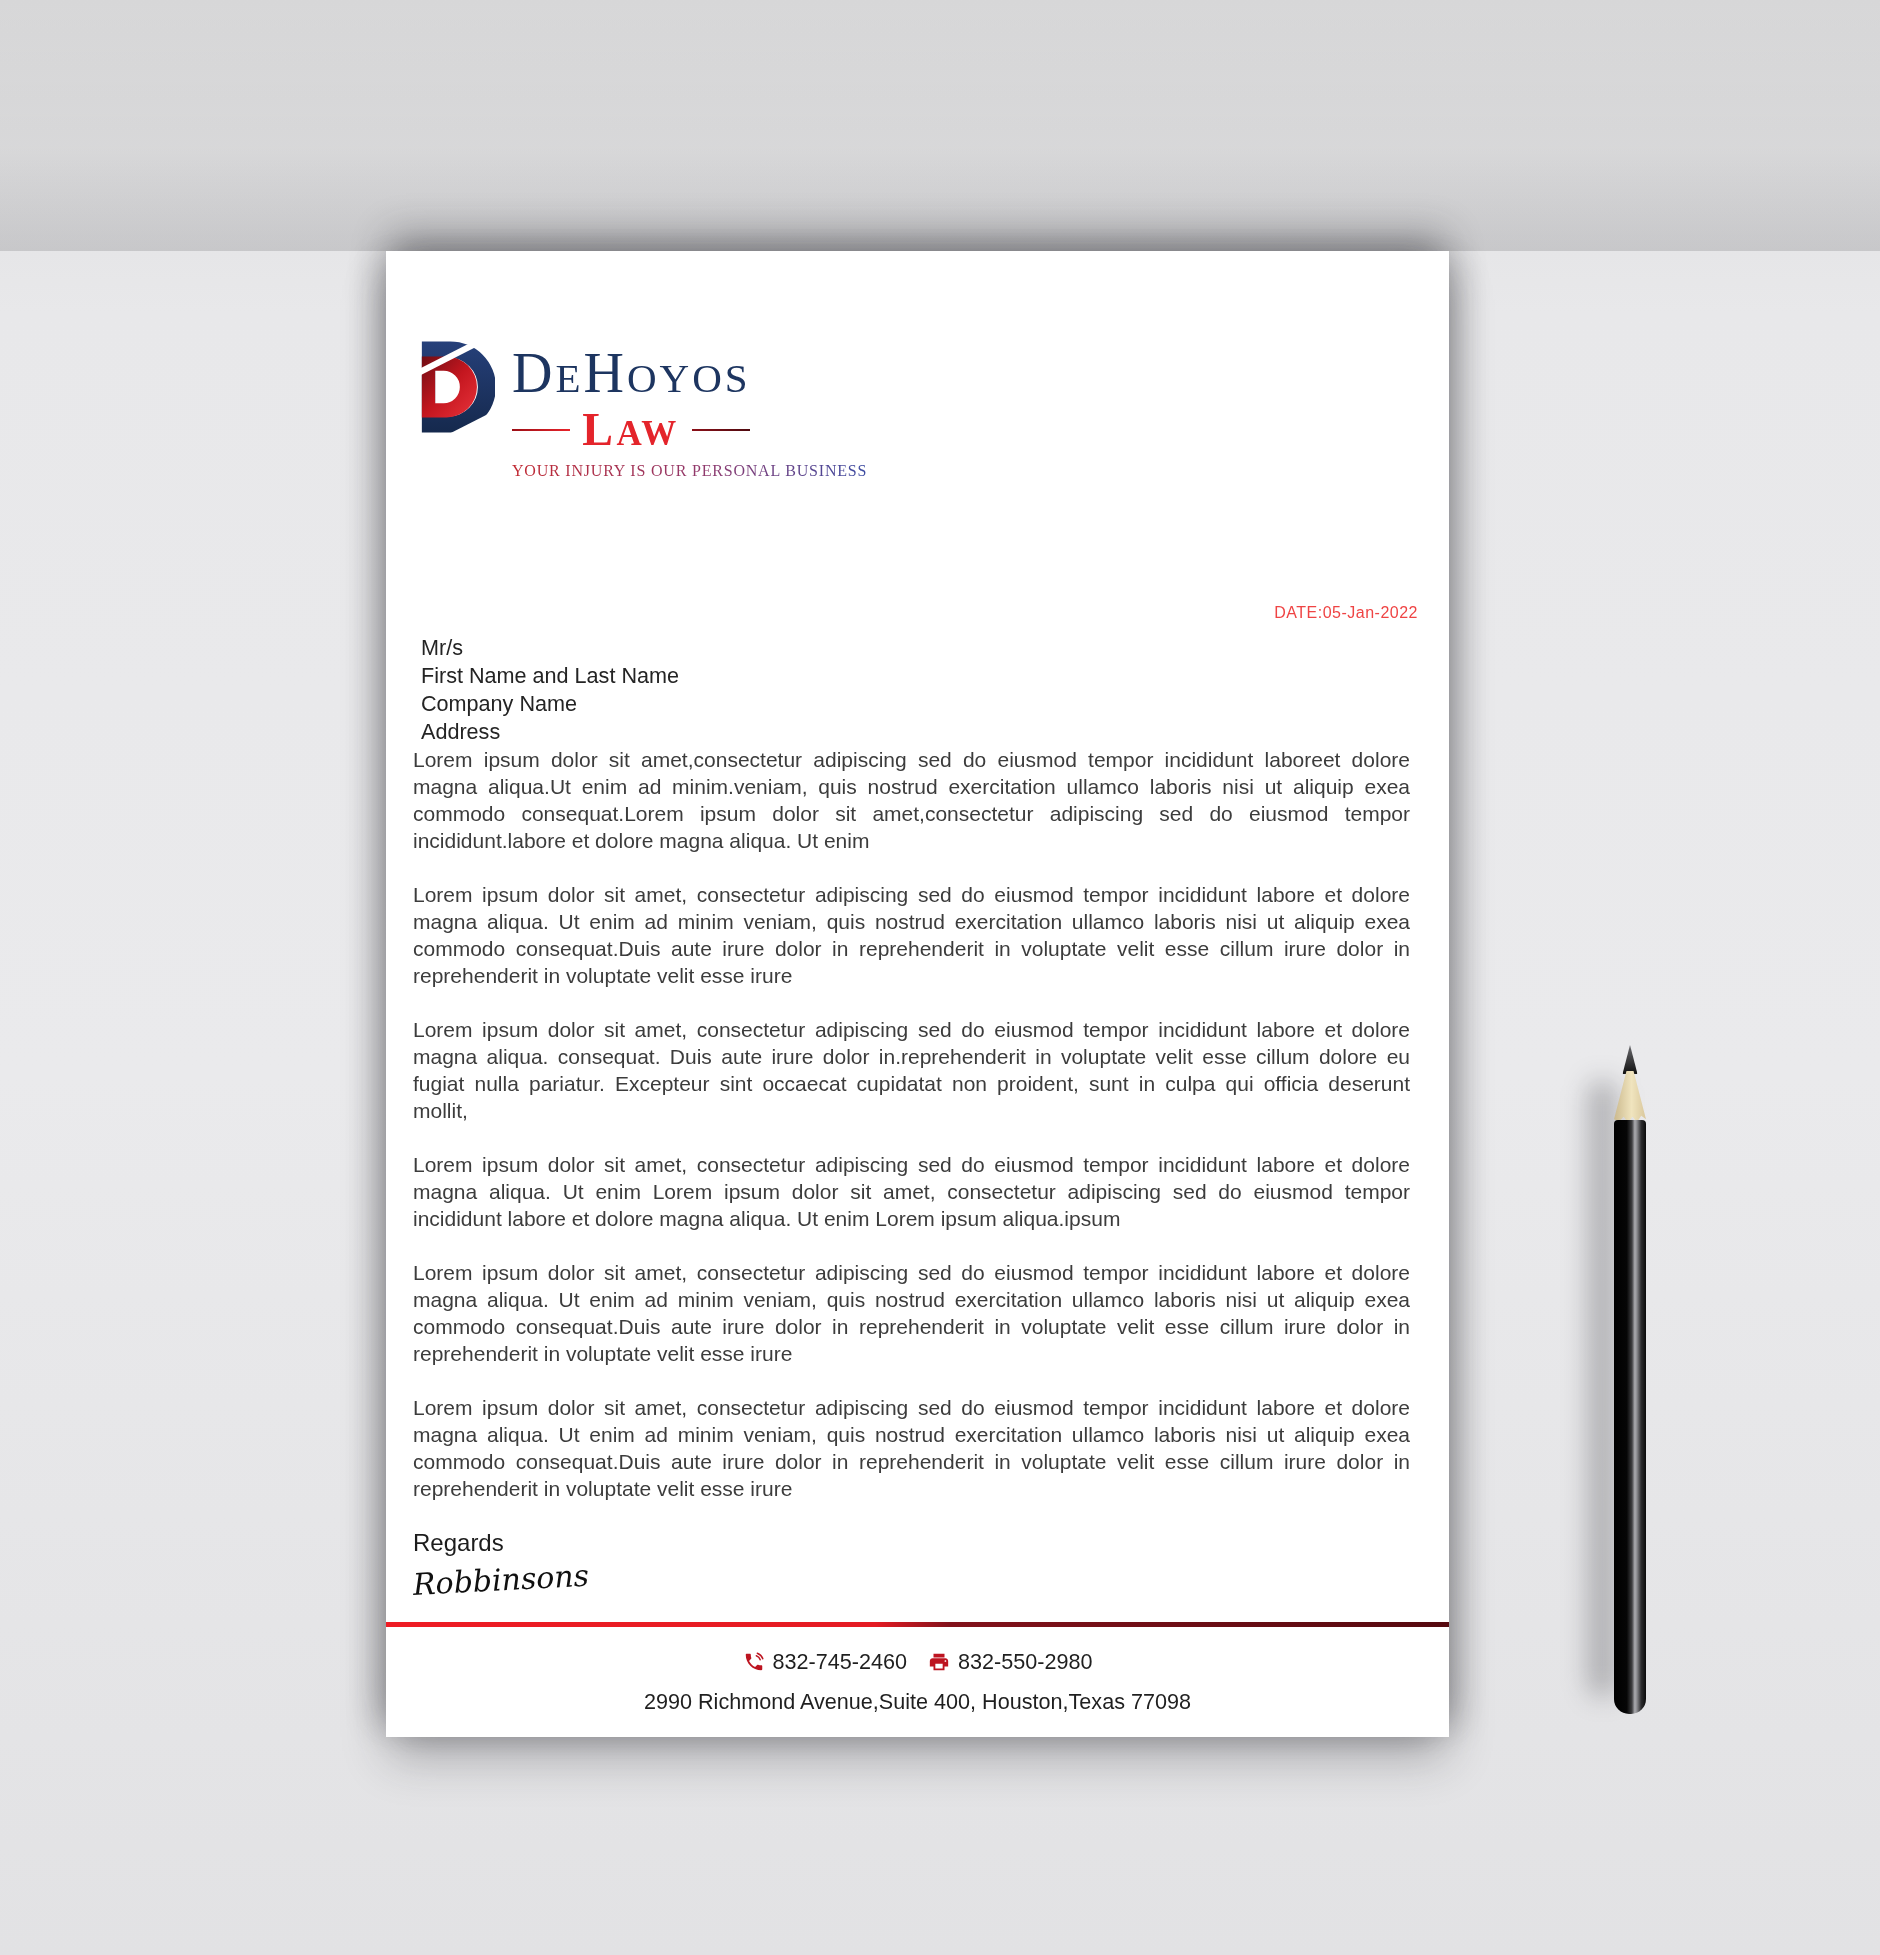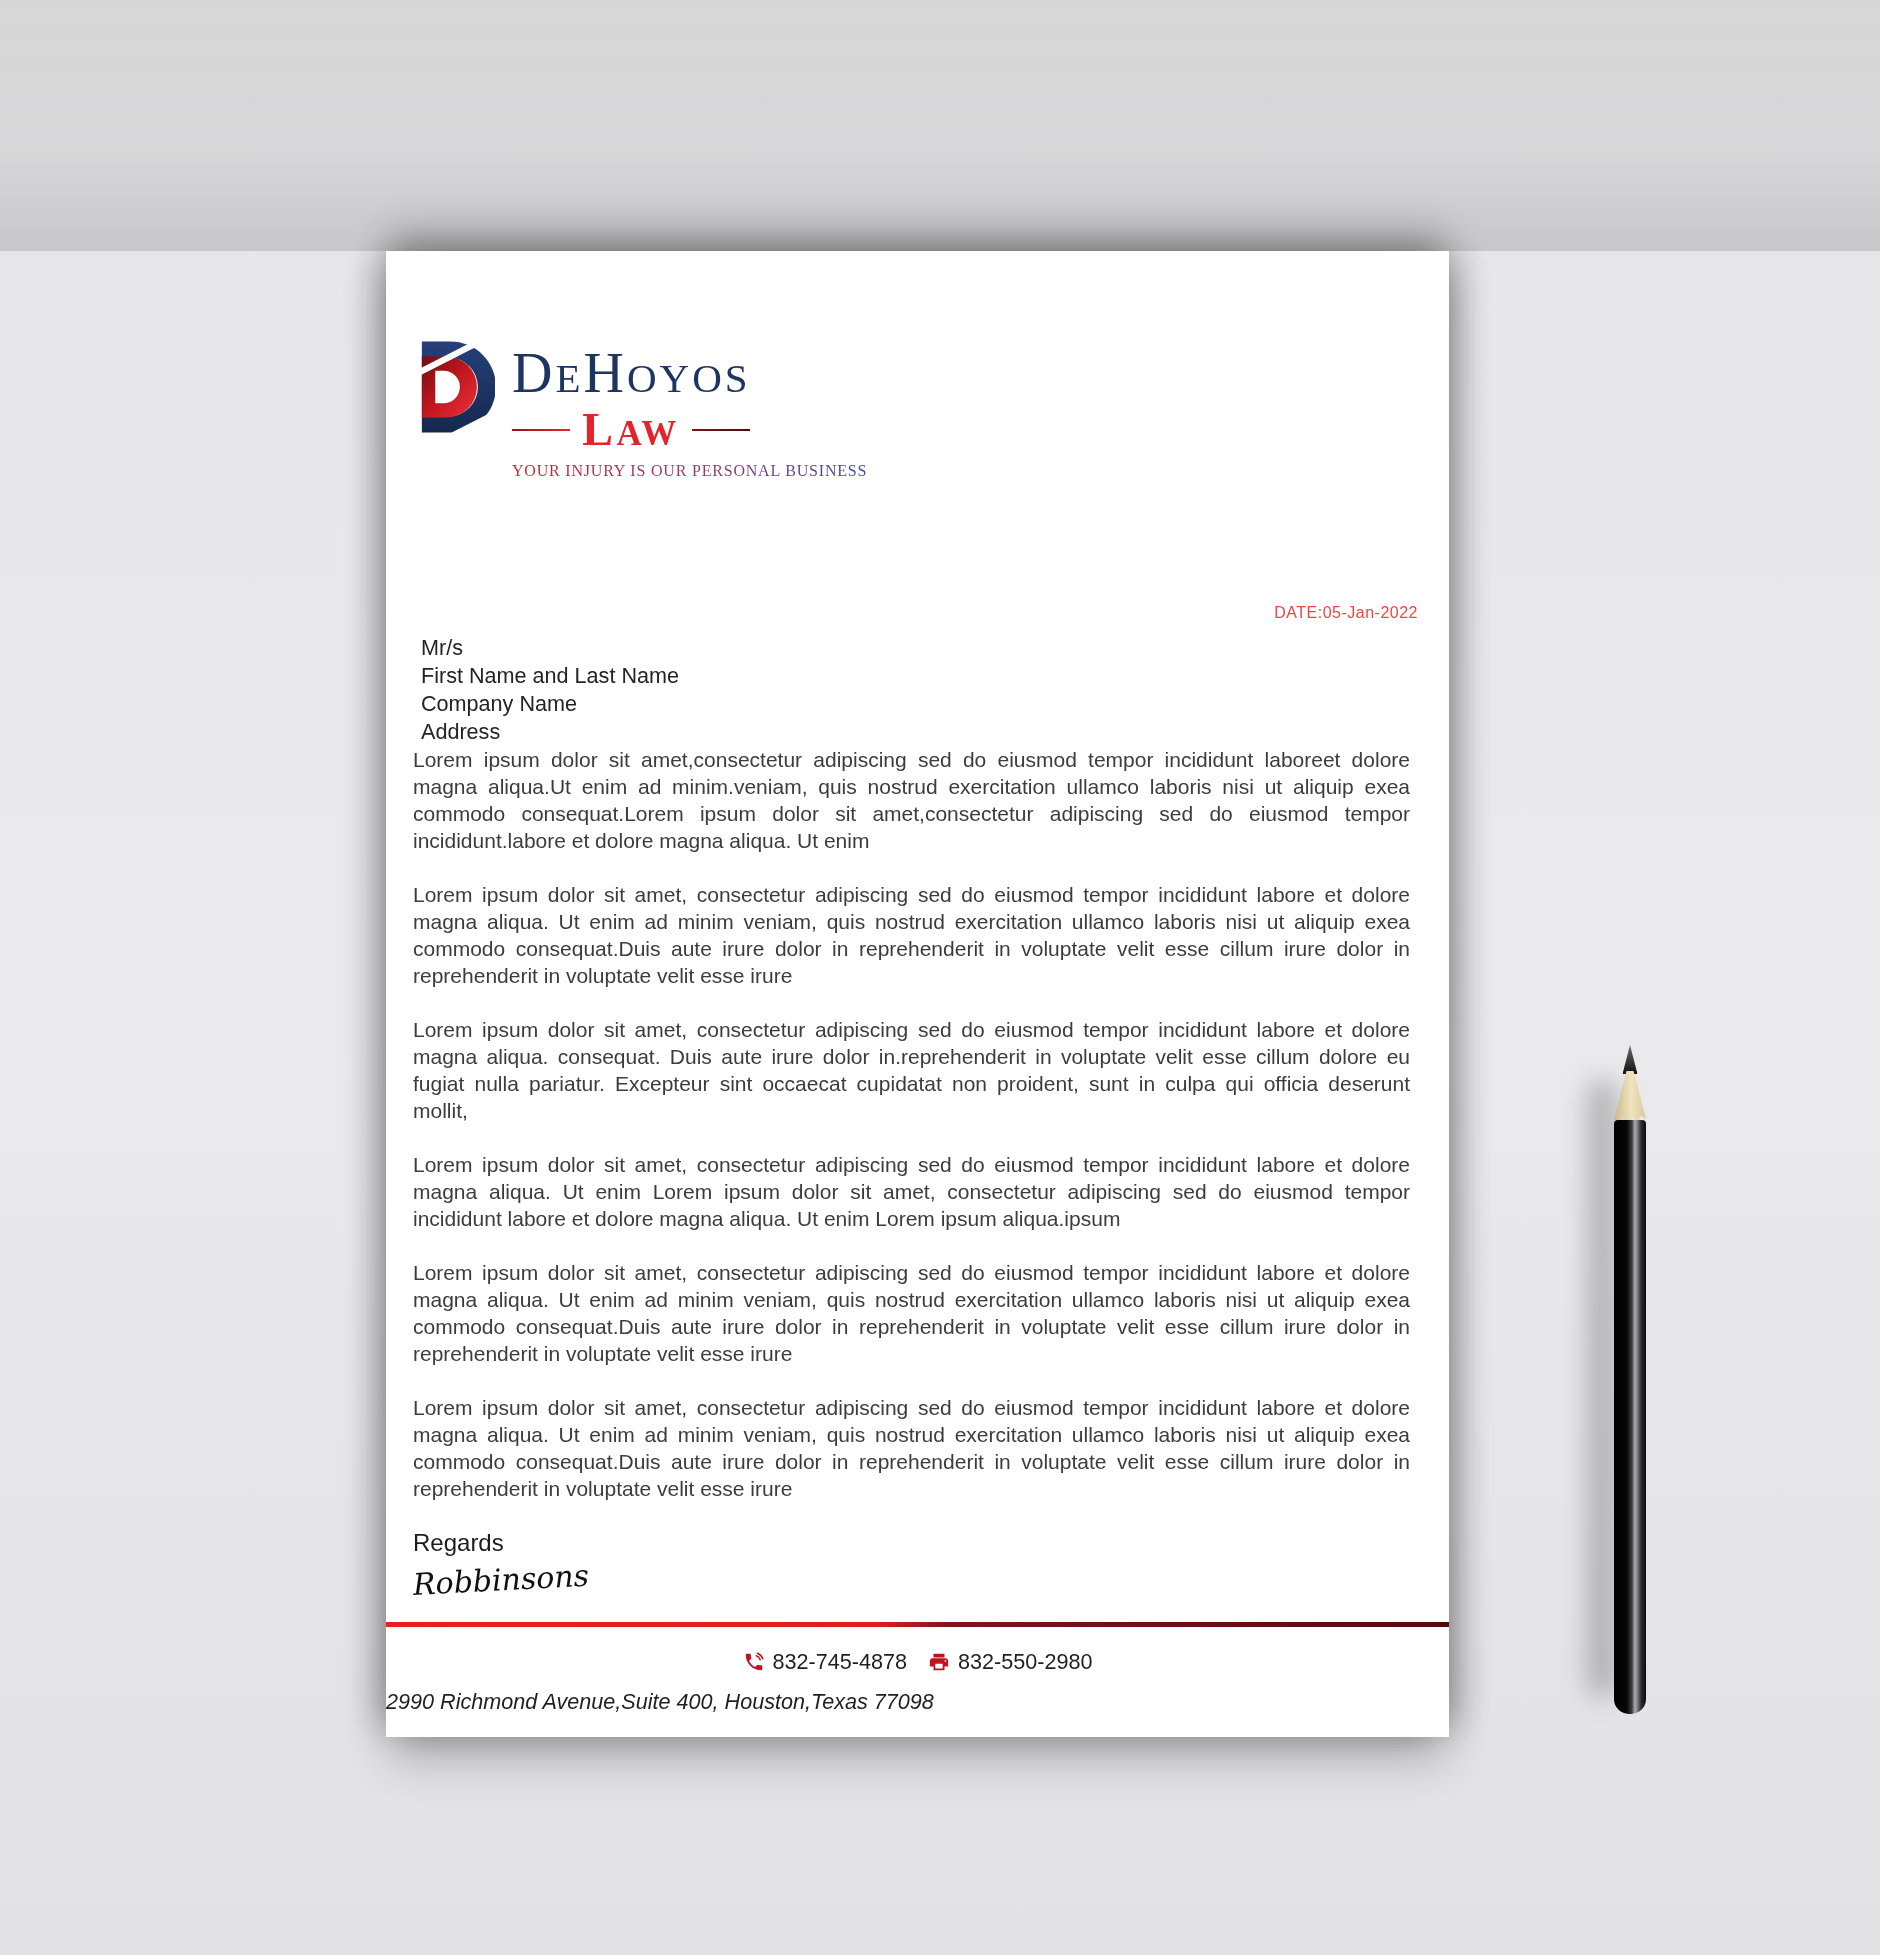--- a/index.html
+++ b/index.html
@@ -45,21 +45,21 @@
     font-size:30px;color:#101010;transform:rotate(-3deg);transform-origin:left center;text-align:left;}
 
   
   .footer-rule{position:absolute;left:0;top:1371px;width:100%;height:4.5px;
     background:linear-gradient(90deg,#ee1c24 0%,#e41b23 46%,#82121b 53%,#55090f 100%);}
   .footer{position:absolute;left:0;top:1398px;width:100%;color:#1f1f1f;}
   .contact-row{display:flex;justify-content:center;align-items:center;gap:9px;font-size:21.6px;}
   .contact-item{display:flex;align-items:center;gap:8px;}
   .contact-item + .contact-item{margin-left:12px;}
   .cicon{width:22px;height:22px;}
-  .address-row{margin-top:14px;font-size:21.6px;text-align:left;font-style:italic;}
+  .address-row{margin-top:14px;font-size:21.6px;text-align:center;}
 
   
   .pencil{position:absolute;left:1614px;top:1045px;width:32px;height:669px;}
   .pencil-shadow{position:absolute;left:-26px;top:35px;width:29px;height:617px;
     background:rgba(30,30,35,0.28);filter:blur(13px);border-radius:20px;}
   .pencil-lead{position:absolute;left:50%;top:0;transform:translateX(-50%);width:15px;height:29px;
     background:linear-gradient(180deg,#6a6a6e,#111);clip-path:polygon(50% 0,100% 100%,0 100%);}
   .pencil-wood{position:absolute;left:50%;top:26px;transform:translateX(-50%);width:32px;height:52px;
     background:linear-gradient(90deg,#cbb98e,#f0e4be 55%,#d9c79c);
     clip-path:polygon(39% 0,61% 0,100% 93%,85% 86%,72% 98%,58% 88%,44% 99%,30% 88%,16% 97%,0 93%);}
@@ -127,21 +127,21 @@
     </div>
 
     <div class="footer-rule"></div>
     <div class="footer">
       <div class="contact-row">
         <span class="contact-item">
           <svg class="cicon" viewBox="0 0 24 24" aria-hidden="true">
             <path fill="#bd1420" d="M6.62 10.79c1.44 2.83 3.76 5.14 6.59 6.59l2.2-2.2c.27-.27.67-.36 1.02-.24 1.12.37 2.33.57 3.57.57.55 0 1 .45 1 1V20c0 .55-.45 1-1 1-9.39 0-17-7.61-17-17 0-.55.45-1 1-1h3.5c.55 0 1 .45 1 1 0 1.25.2 2.45.57 3.57.11.35.03.74-.25 1.02l-2.2 2.2z"></path>
             <path fill="none" stroke="#bd1420" stroke-width="1.6" stroke-linecap="round" d="M14.5 5.2a6.5 6.5 0 0 1 4.3 4.3 M15.6 2.4a9.6 9.6 0 0 1 6 6"></path>
           </svg>
-          <span>832-745-4878</span>
+          <span>832-745-2460</span>
         </span>
         <span class="contact-item">
           <svg class="cicon" viewBox="0 0 24 24" aria-hidden="true">
             <path fill="#bd1420" d="M19 8H5c-1.66 0-3 1.34-3 3v6h4v4h12v-4h4v-6c0-1.66-1.34-3-3-3zm-3 11H8v-5h8v5zm3-7c-.55 0-1-.45-1-1s.45-1 1-1 1 .45 1 1-.45 1-1 1zm-1-9H6v4h12V3z"></path>
           </svg>
           <span>832-550-2980</span>
         </span>
       </div>
       <div class="address-row">2990 Richmond Avenue,Suite 400, Houston,Texas 77098</div>
     </div>

